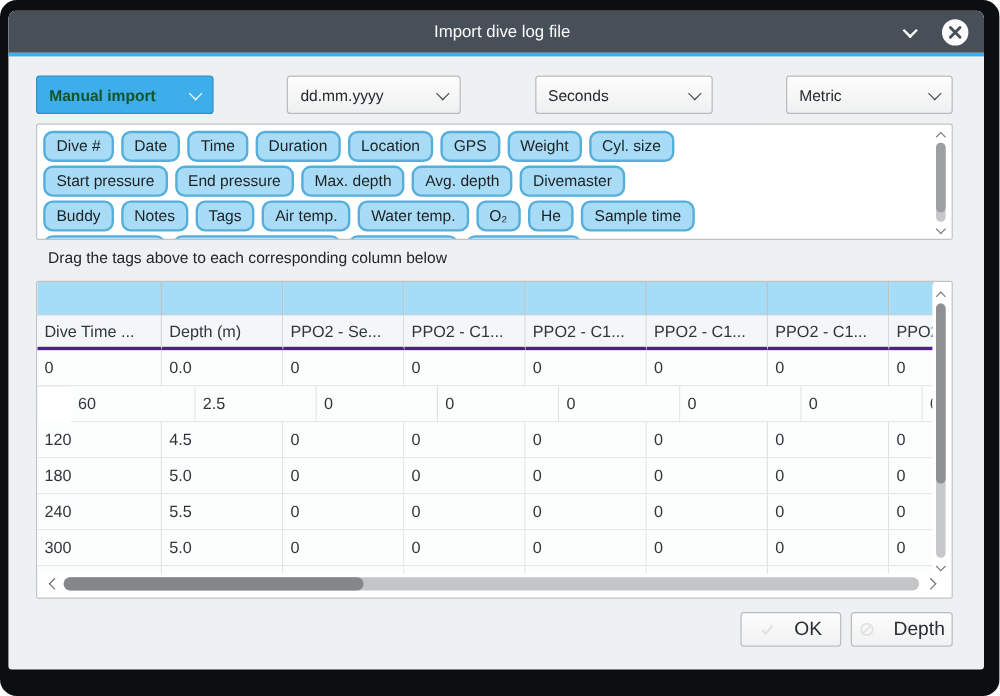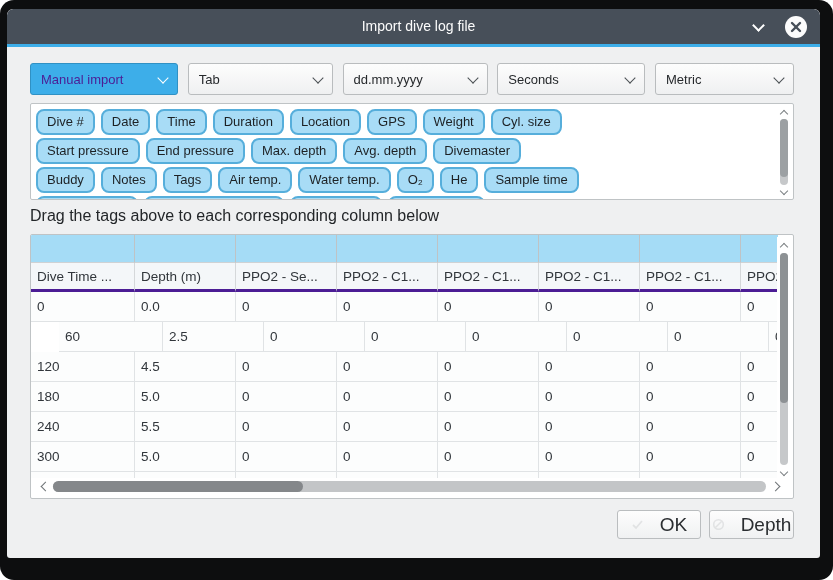--- a/index.html
+++ b/index.html
@@ -42,42 +42,42 @@
     display:flex;justify-content:space-between;
   }
   .combo{
     height:32px;box-sizing:border-box;border:1px solid #b9bcbe;border-radius:3px;
     background:linear-gradient(#fdfdfd,#eff0f1);
     display:flex;align-items:center;padding:0 10px;font-size:13px;color:#26292c;
     cursor:pointer;position:relative;
   }
   .combo .cval{flex:1;white-space:nowrap;overflow:hidden;}
   .combo .dchev{width:7px;height:7px;border-right:1.6px solid #4a5054;border-bottom:1.6px solid #4a5054;transform:rotate(45deg);margin-top:-3px;margin-left:6px;}
-  .combo.active{background:#3daee9;border-color:#3091c4;color:#4c1d95;}
+  .combo.active{background:#3daee9;border-color:#3091c4;color:#14532d;font-weight:bold;}
   .combo.active .dchev{border-color:#ffffff;}
   
   .tags-panel{
     position:absolute;left:23px;top:94px;width:764px;height:97px;box-sizing:border-box;
     background:#ffffff;border:1px solid #bfc3c5;border-radius:2px;overflow:hidden;
   }
   .tag-row{position:absolute;left:5px;display:flex;gap:6px;white-space:nowrap;}
   .tag{
     height:20px;line-height:20px;padding:1px 9px;border-radius:8px;
     background:#a8dcf6;border:2px solid #56aedb;font-size:13px;color:#1d2124;
     cursor:grab;
   }
   .vscroll-tags{position:absolute;right:2px;top:2px;width:13px;height:91px;}
   .sb-arrow{position:absolute;left:3px;width:7px;height:7px;}
   .sb-arrow .a{display:block;width:5px;height:5px;border-right:1.6px solid #7c8184;border-bottom:1.6px solid #7c8184;}
   .up .a{transform:rotate(-135deg);margin-top:3px;}
   .down .a{transform:rotate(45deg);}
   .thumb-v{position:absolute;left:2px;width:8px;border-radius:4px;background:#9ca0a3;}
   .track-v{position:absolute;left:2px;width:8px;border-radius:4px;background:#c6c8ca;}
   
-  .instruction{position:absolute;left:23px;top:198px;font-size:16px;color:#232629;}
+  .instruction{position:absolute;left:33px;top:198px;font-size:13px;color:#232629;}
   
   .table-box{
     position:absolute;left:23px;top:225px;width:764px;height:265px;box-sizing:border-box;
     background:#ffffff;border:1px solid #bfc3c5;border-radius:2px;overflow:hidden;
   }
   .grid-clip{position:absolute;left:0;top:0;width:747px;height:243px;overflow:hidden;}
   .trow{display:flex;}
   .tcell{box-sizing:border-box;flex:0 0 auto;font-size:13.5px;color:#31363b;
     padding:0 6px;display:flex;align-items:center;white-space:nowrap;overflow:hidden;}
   .drop-row .tcell{height:28px;background:#a5dcf6;border-right:1px solid #bfc3c5;border-bottom:1px solid #cfd2d4;}
@@ -88,21 +88,21 @@
   .h-arrow{position:absolute;top:3px;width:8px;height:8px;}
   .h-arrow .a{display:block;width:6px;height:6px;border-right:1.8px solid #6e7376;border-bottom:1.8px solid #6e7376;}
   .h-arrow.left .a{transform:rotate(135deg);margin-left:3px;}
   .h-arrow.right .a{transform:rotate(-45deg);}
   .track-h{position:absolute;left:16px;right:16px;top:1px;height:11px;border-radius:6px;background:#c3c5c7;}
   .thumb-h{position:absolute;left:0;top:0;height:11px;border-radius:6px;background:#84878a;width:35%;}
   
   .btn{
     position:absolute;top:501px;height:29px;box-sizing:border-box;
     border:1px solid #babdbf;border-radius:3px;background:linear-gradient(#fdfdfd,#f0f1f2);
-    font-size:19px;color:#2b2e31;display:flex;align-items:center;justify-content:center;
+    font-size:16px;color:#2b2e31;display:flex;align-items:center;justify-content:center;
     gap:16px;cursor:pointer;
   }
   .btn svg{opacity:0.45;}
   .btn-ok{left:610px;width:84px;}
   .btn-cancel{left:702px;width:85px;}
 </style>
 </head>
 <body>
 
 <div class="frame">
@@ -118,24 +118,20 @@
           <line x1="3" y1="3" x2="11" y2="11" stroke="#474f59" stroke-width="2.4" stroke-linecap="round"></line>
           <line x1="11" y1="3" x2="3" y2="11" stroke="#474f59" stroke-width="2.4" stroke-linecap="round"></line>
         </svg>
       </div>
     </div>
     <div class="accent-line"></div>
 
     <div class="dropdown-row">
       <div class="combo active" style="width:148px">
         <span class="cval">Manual import</span>
-        <span class="dchev"></span>
-      </div>
-      <div class="combo" style="width:145px">
-        <span class="cval">Tab</span>
         <span class="dchev"></span>
       </div>
       <div class="combo" style="width:145px">
         <span class="cval">dd.mm.yyyy</span>
         <span class="dchev"></span>
       </div>
       <div class="combo" style="width:148px">
         <span class="cval">Seconds</span>
         <span class="dchev"></span>
       </div>

